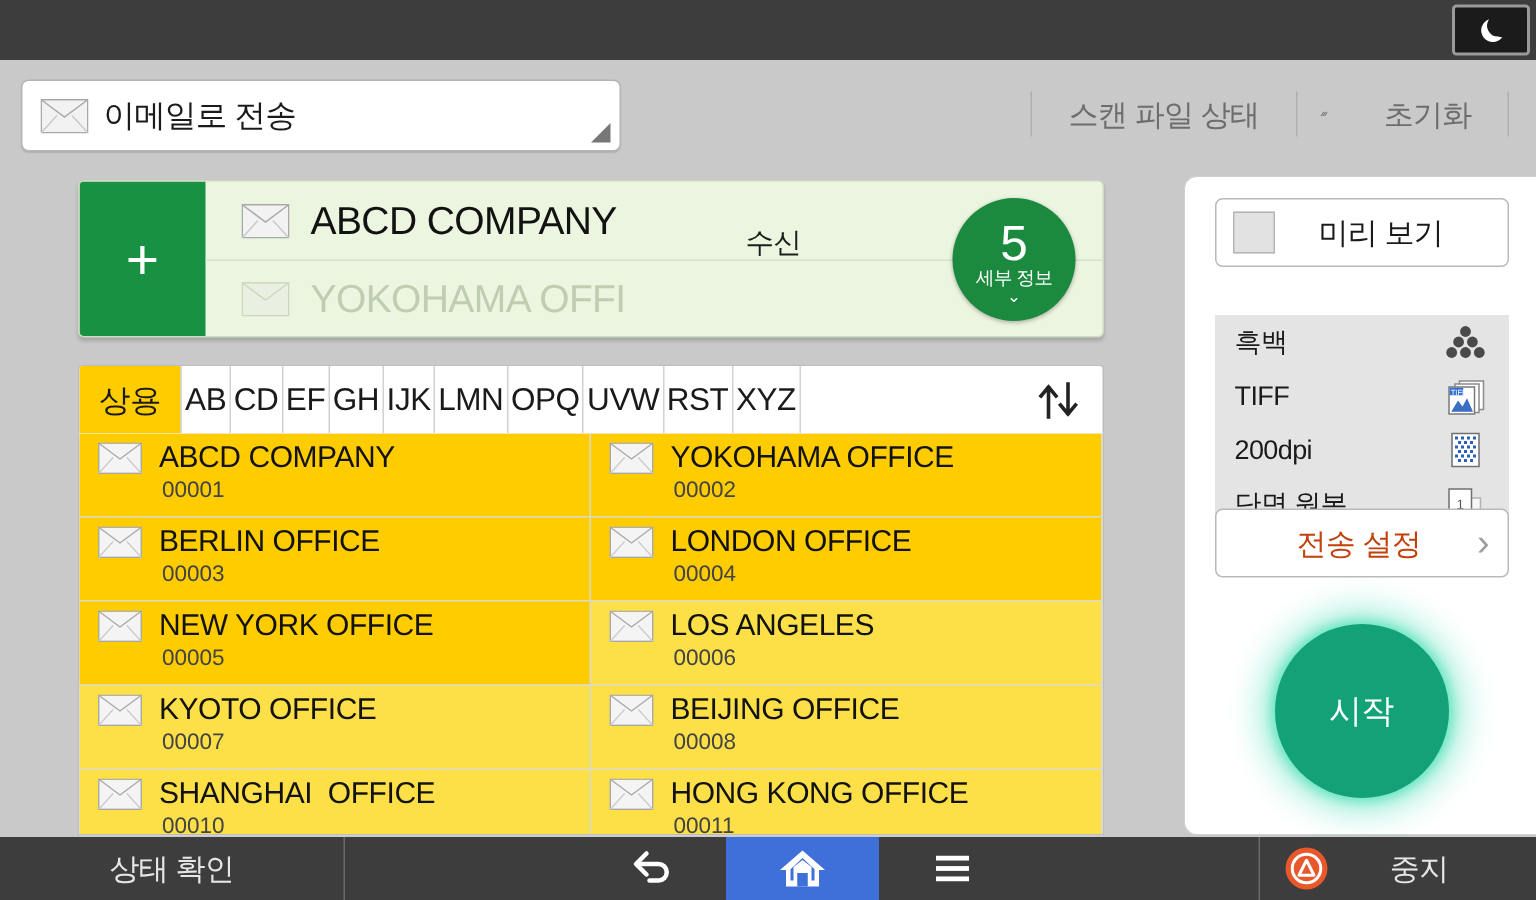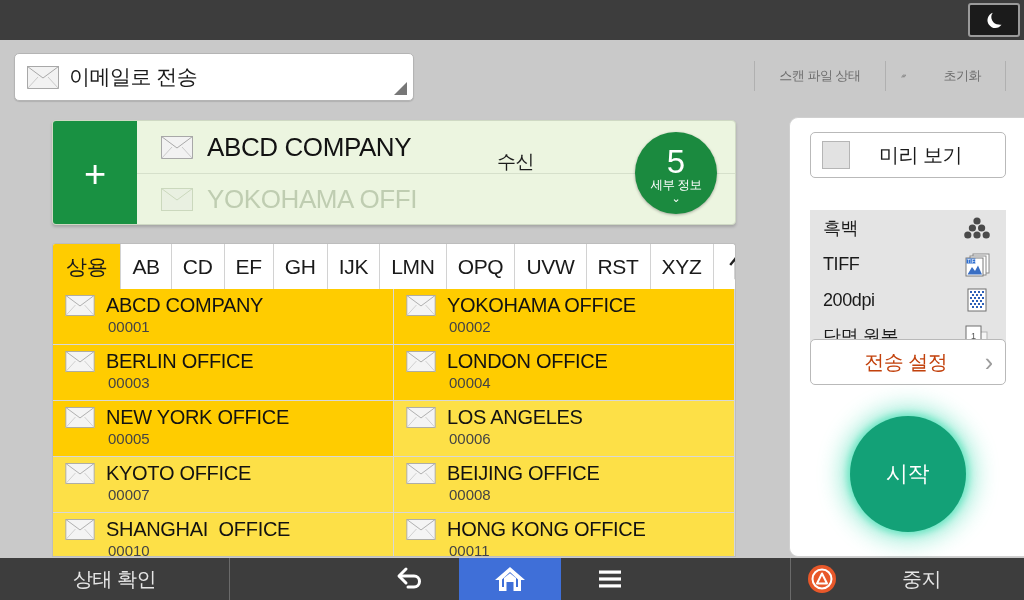--- a/index.html
+++ b/index.html
@@ -43,21 +43,21 @@
     border-bottom: 13px solid #777;
   }
   .env {
     width: 32px; height: 23px; display: block; flex: none;
   }
   .hdr-actions {
     position: absolute; right: 18px; top: 0; height: 72px;
     display: flex; align-items: center; gap: 0;
   }
   .hdr-btn {
-    font-size: 13px; color: #6d6d6d; padding: 0 24px; letter-spacing: -0.5px;
+    font-size: 20px; color: #6d6d6d; padding: 0 24px; letter-spacing: -0.5px;
     height: 34px; display: flex; align-items: center;
   }
   .hdr-div { width: 1px; height: 30px; background: #b0b0b0; }
   .slash-icon { width: 34px; height: 22px; padding: 0 14px; }
 
   
   .dest-banner {
     position: absolute; left: 52px; top: 120px; width: 684px; height: 105px;
     background: #ecf5e0; border: 1px solid #cfd9c4; border-radius: 4px;
     overflow: hidden;
@@ -97,21 +97,21 @@
   
   .tabs {
     position: absolute; left: 52px; top: 243px; width: 684px; height: 46px;
     background: #ffffff; border: 1px solid #bdbdbd; border-bottom: none;
     display: flex; align-items: stretch;
     border-radius: 3px 3px 0 0; overflow: hidden; text-align: right;
   }
   .tab {
     display: flex; align-items: center; justify-content: center;
     font-size: 21px; color: #1a1a1a; letter-spacing: -0.3px;
-    border-right: 1px solid #d2d2d2; padding: 0 11px;
+    border-right: 1px solid #d2d2d2; padding: 0 2px;
     white-space: nowrap;
   }
   .tab.active { background: #ffcc00; font-weight: 400; padding: 0 13px; }
   .tab.sorter { border-right: none; padding: 0 14px; margin-left: auto; }
   .sort-icon { width: 30px; height: 26px; }
 
   
   .list {
     position: absolute; left: 52px; top: 289px; width: 684px; height: 268px;
     background: #ffffff; border: 1px solid #bdbdbd; border-top: none;
@@ -200,21 +200,21 @@
     color: #e6e6e6; font-size: 20px; letter-spacing: -0.5px;
     border-right: 1px solid #6a6a6a;
   }
   .bb-mid { flex: 1; display: flex; align-items: stretch; }
   .bb-spacer { flex: 1; }
   .bb-icon {
     width: 98px; display: flex; align-items: center; justify-content: center;
   }
   .bb-icon.home { background: #3f6fd8; width: 102px; }
   .bb-right {
-    width: 234px; display: flex; align-items: center;
+    width: 185px; display: flex; align-items: center;
     border-left: 1px solid #6a6a6a;
   }
   .stop-circle { margin-left: 16px; width: 30px; height: 30px; flex: none; }
   .bb-stop-label {
     flex: 1; text-align: center; color: #e6e6e6; font-size: 20px;
     letter-spacing: -0.5px; margin-right: 18px;
   }
 </style>
 </head>
 <body>

